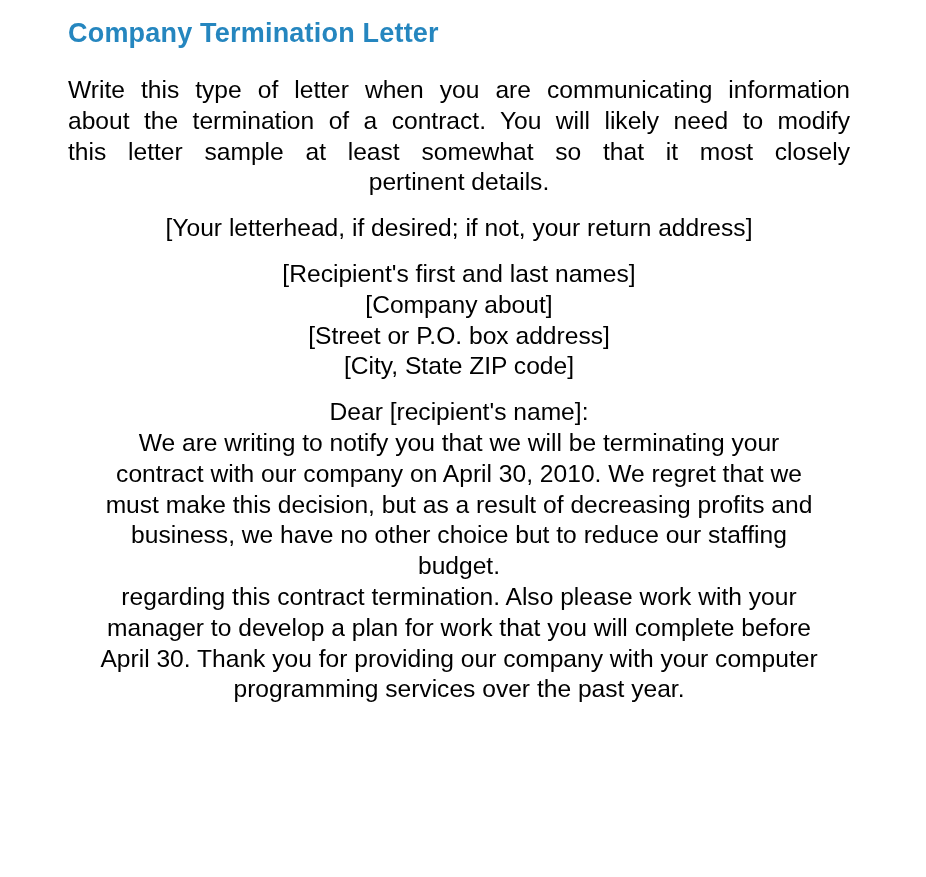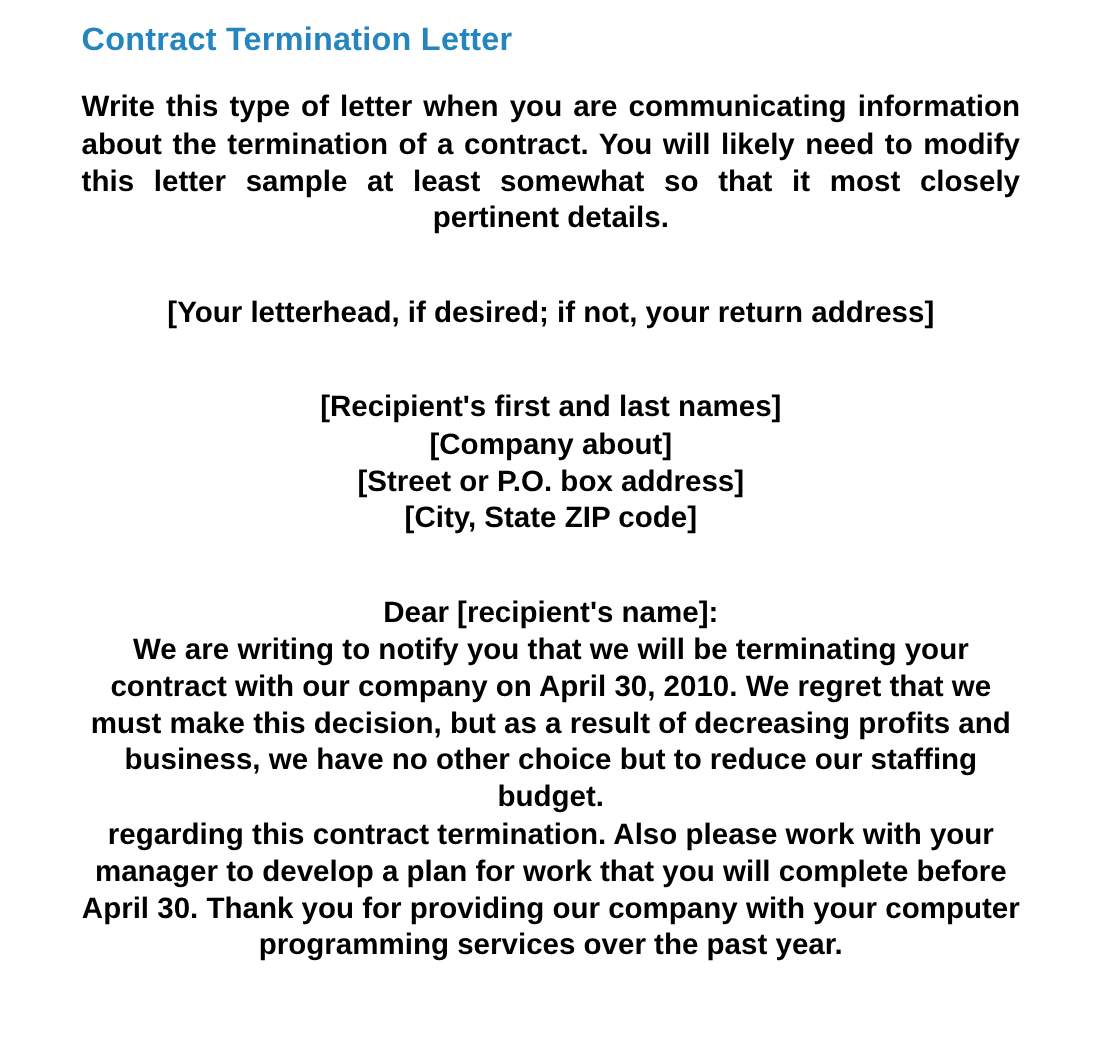--- a/index.html
+++ b/index.html
@@ -26,39 +26,38 @@
     font-weight: 700;
     color: #2586BF;
     letter-spacing: 0.2px;
   }
   .letter-body {
     width: 782px;
     font-size: 24.6px;
     line-height: 30.8px;
     color: #000000;
     letter-spacing: 0;
-    font-weight: bold;
   }
   .block { margin: 0; }
-  .block + .block { margin-top: 48px; }
+  .block + .block { margin-top: 15px; }
   .line {
     white-space: nowrap;
     text-align: center;
   }
   .line.jline {
     white-space: normal;
     text-align: justify;
     text-align-last: justify;
   }
 </style>
 </head>
 <body>
 
 <div class="page">
-  <h1 class="doc-title">Contract Termination Letter</h1>
+  <h1 class="doc-title">Company Termination Letter</h1>
   <div class="letter-body">
       <div class="block">
         <div class="line jline">Write this type of letter when you are communicating information</div>
         <div class="line jline">about the termination of a contract. You will likely need to modify</div>
         <div class="line jline">this letter sample at least somewhat so that it most closely</div>
         <div class="line">pertinent details.</div>
       </div>
       <div class="block">
         <div class="line">[Your letterhead, if desired; if not, your return address]</div>
       </div>

